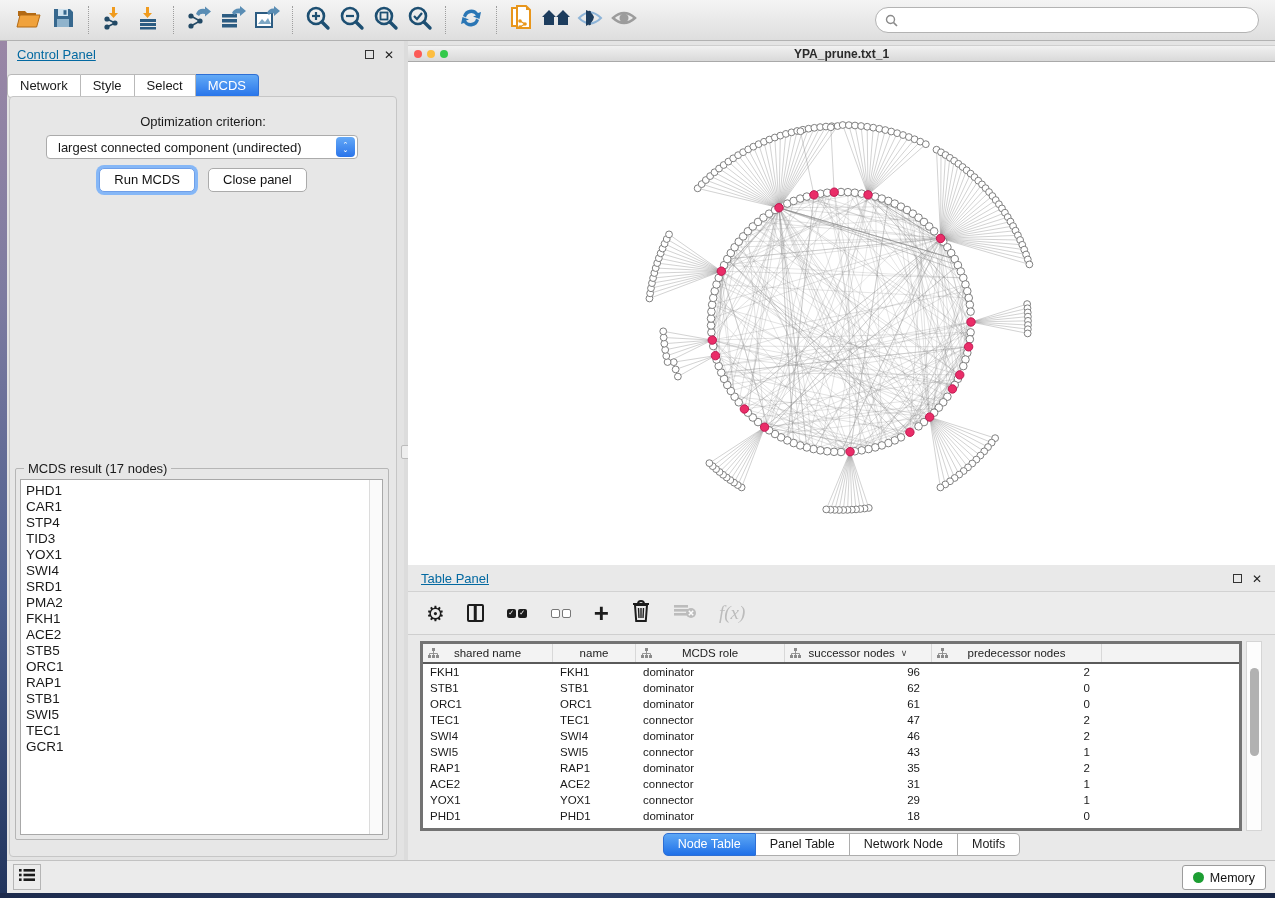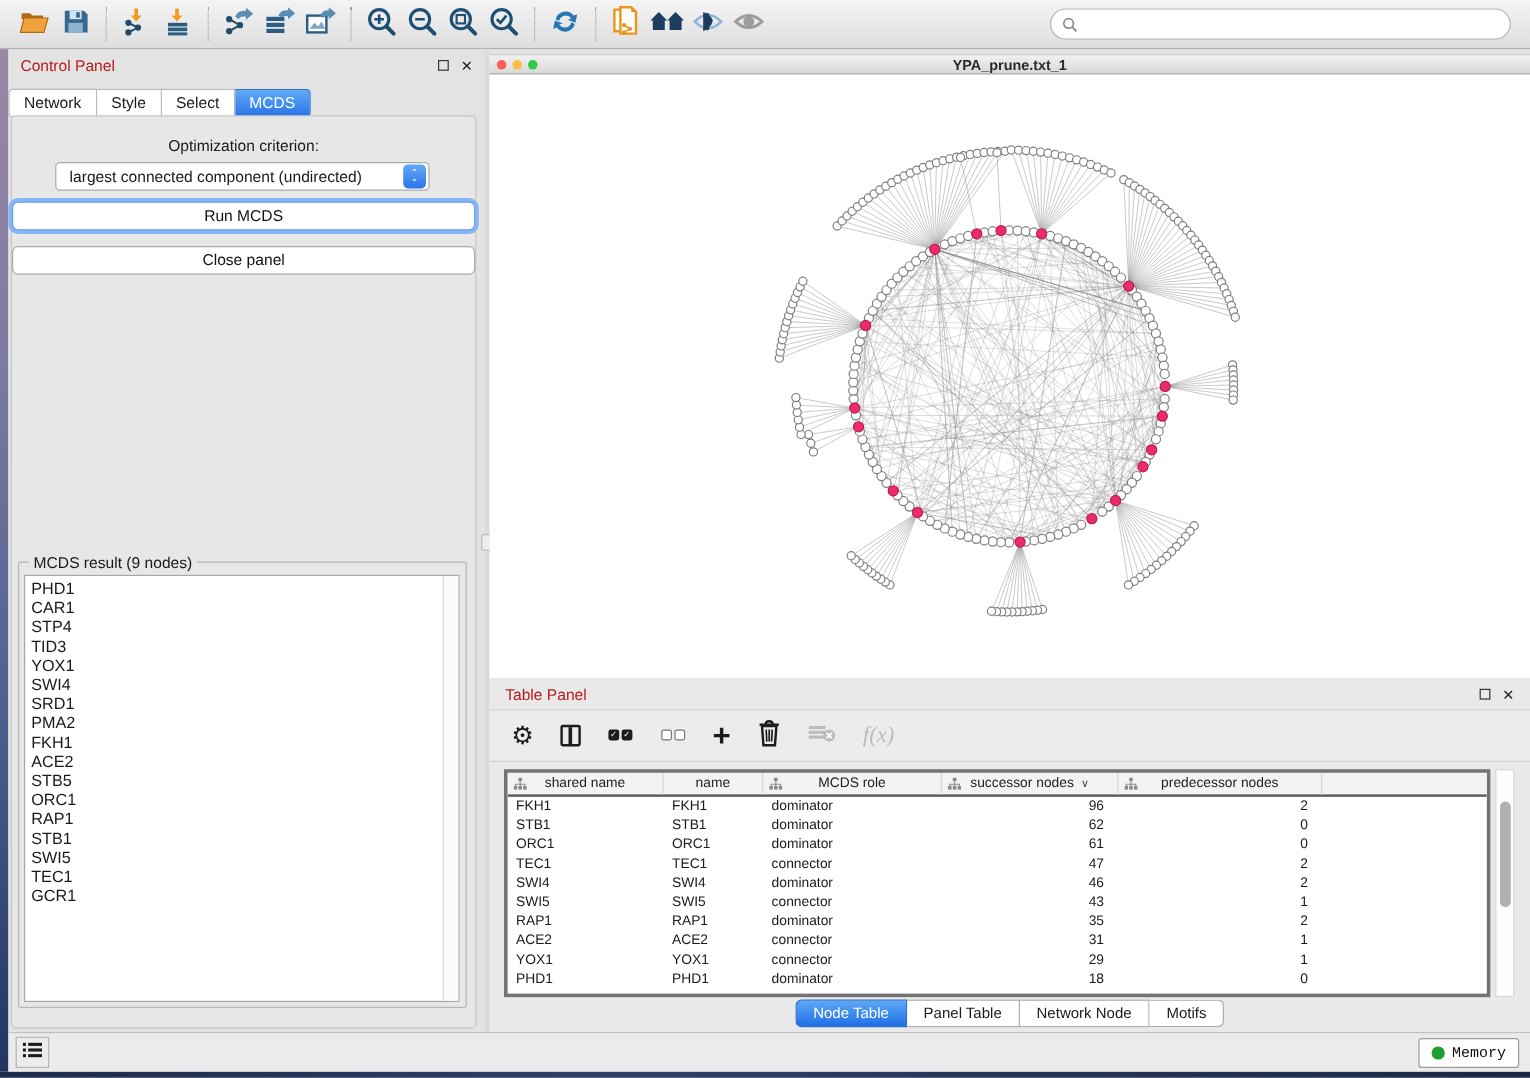--- a/index.html
+++ b/index.html
@@ -21,42 +21,42 @@
   .tb-sep { width:1px; height:28px; border-left:1px dotted #9e9e9e; margin:0 8px; }
   #search-wrap { position:absolute; right:16px; top:7px; width:384px; height:26px;
     background:#fff; border:1px solid #b3b3b3; border-radius:13px; display:flex; align-items:center; }
   #search-wrap svg { margin-left:9px; }
   #search-input { border:none; outline:none; background:transparent; flex:1; height:20px;
     font-size:13px; padding:0 8px 0 4px; }
 
   
   #control-panel { position:absolute; left:7px; top:41px; width:397px; height:819px; background:#e3e3e3; }
   .panel-title-row { height:27px; display:flex; align-items:center; padding:0 10px; }
-  .panel-title { font-size:13px; color:#b91c1c; }
+  .panel-title { font-size:13px; color:#0369a1;text-decoration:underline; }
   .panel-title-icons { margin-left:auto; display:flex; align-items:center; gap:10px; }
   .float-icon { width:9px; height:9px; border:1.5px solid #333; }
   .close-glyph { font-size:12px; font-weight:bold; color:#222; line-height:1; }
 
   #cp-tabs { position:absolute; left:0; top:33px; width:100%; display:flex; justify-content:flex-start; }
   .tab-btn { font-size:13px; padding:3px 12px 4px; background:#fff; border:1px solid #b9b9b9; border-left:none; color:#1a1a1a; }
   .tab-btn:first-child { border-left:1px solid #b9b9b9; border-radius:4px 0 0 4px; }
   .tab-btn:last-child { border-radius:0 4px 4px 0; }
   .tab-btn.active { background:linear-gradient(180deg,#62aaf6,#2673ea); border-color:#2e6fd4; color:#fff; }
 
   #cp-content { position:absolute; left:2px; top:55px; width:388px; height:761px;
     background:#e7e7e7; border:1px solid #c6c6c6; border-radius:4px; }
   #opt-label { text-align:center; font-size:13px; margin-top:17px; }
   #criterion-select { position:absolute; left:36px; top:38px; width:312px; height:24px;
     background:#fff; border:1px solid #ababab; border-radius:4px; display:flex; align-items:center; }
   #criterion-value { font-size:13px; padding-left:11px; flex:1; white-space:nowrap; }
   #criterion-stepper { width:19px; height:20px; margin-right:2px; border-radius:4px;
     background:linear-gradient(180deg,#64a9f7,#2a74ea); display:flex; flex-direction:column;
     align-items:center; justify-content:center; }
   #criterion-stepper span { color:#fff; font-size:7px; line-height:5px; font-weight:bold; }
-  #cp-buttons { position:absolute; left:0; top:71px; width:100%; display:flex; justify-content:center; gap:13px;flex-direction:column; }
+  #cp-buttons { position:absolute; left:0; top:71px; width:100%; display:flex; justify-content:center; gap:13px; }
   .mac-btn { font-size:13px; background:#fff; border:1px solid #ababab; border-radius:5px; padding:3px 14px 4px; color:#111; }
   .mac-btn.focus-ring { box-shadow:0 0 0 3px #85b7f7; border-color:#6f9fe8; }
 
   #result-group { position:absolute; left:5px; top:371px; width:374px; height:372px;
     border:1px solid #b6b6b6; border-radius:2px; }
   #result-legend { position:absolute; left:8px; top:-8px; background:#e7e7e7; padding:0 4px; font-size:13px; }
   #result-list { position:absolute; left:4px; top:10px; right:5px; bottom:4px;
     background:#fff; border:1px solid #a8a8a8; overflow:hidden; }
   #result-items { padding:3px 0 0 5px; font-size:13.5px; line-height:16px; }
   #result-scroll { position:absolute; right:0; top:0; width:13px; height:100%;
@@ -108,21 +108,21 @@
   #tp-thumb { position:absolute; left:3px; top:26px; width:9px; height:88px; background:#b1b1b1; border-radius:5px; }
 
   #tp-tabs { position:absolute; left:0; top:268px; width:100%; display:flex; justify-content:center; }
   .tp-tab { font-size:12.5px; padding:3px 14px 4px; background:#fff; border:1px solid #adadad; border-left:none; color:#1a1a1a; }
   .tp-tab:first-child { border-left:1px solid #adadad; border-radius:5px 0 0 5px; }
   .tp-tab:last-child { border-radius:0 5px 5px 0; }
   .tp-tab.active { background:linear-gradient(180deg,#5ea8f5,#1f70e8); border-color:#2e6fd4; color:#fff; }
 
   
   #status-bar { position:absolute; left:7px; top:860px; width:1268px; height:33px;
-    background:#ebebeb; border-top:1px solid #c2c2c2;font-family:Liberation Mono, monospace; }
+    background:#ebebeb; border-top:1px solid #c2c2c2; }
   #list-btn { position:absolute; left:6px; top:3px; width:28px; height:26px;
     background:#ececec; border:1px solid #b5b5b5; display:flex; align-items:center; justify-content:center; }
   #memory-btn { position:absolute; right:9px; top:4px; height:25px; background:#fff;
     border:1px solid #9c9c9c; border-radius:3px; display:flex; align-items:center; padding:0 10px; gap:6px; }
   #memory-dot { width:11px; height:11px; border-radius:50%; background:#1d9e33; }
   #memory-label { font-size:12.5px; color:#111; }
 </style>
 </head>
 <body>
 
@@ -291,21 +291,21 @@
         <span id="criterion-stepper">
           <span>⌃</span>
           <span>⌄</span>
         </span>
       </div>
       <div id="cp-buttons">
         <button class="mac-btn focus-ring">Run MCDS</button>
         <button class="mac-btn">Close panel</button>
       </div>
       <div id="result-group">
-        <span id="result-legend">MCDS result (9 nodes)</span>
+        <span id="result-legend">MCDS result (17 nodes)</span>
         <div id="result-list">
           <div id="result-items">
               <div>PHD1</div>
               <div>CAR1</div>
               <div>STP4</div>
               <div>TID3</div>
               <div>YOX1</div>
               <div>SWI4</div>
               <div>SRD1</div>
               <div>PMA2</div>

